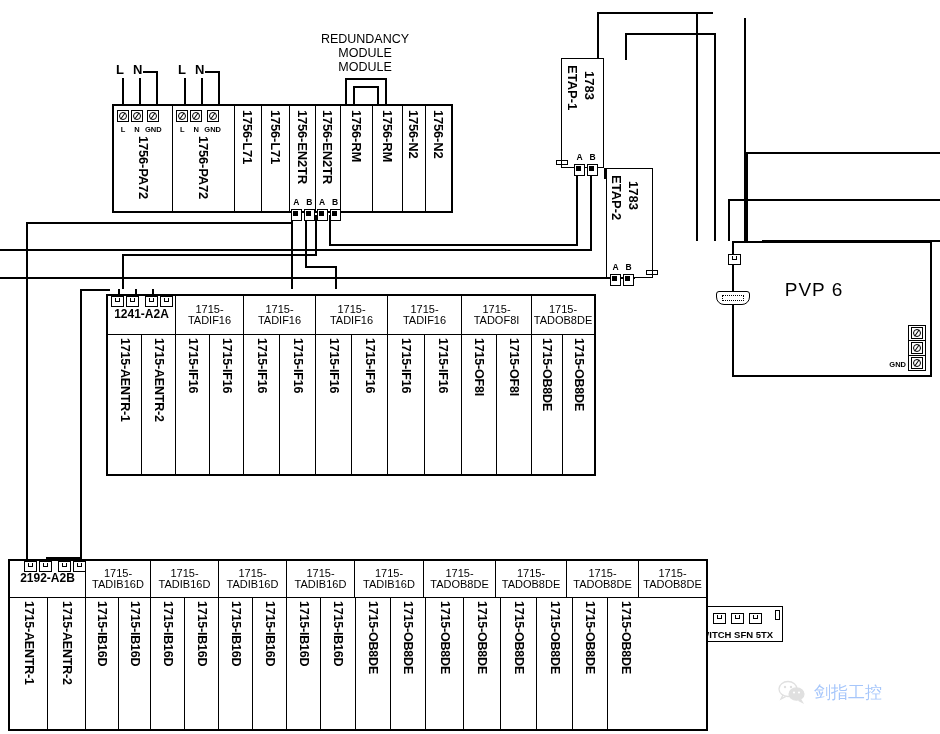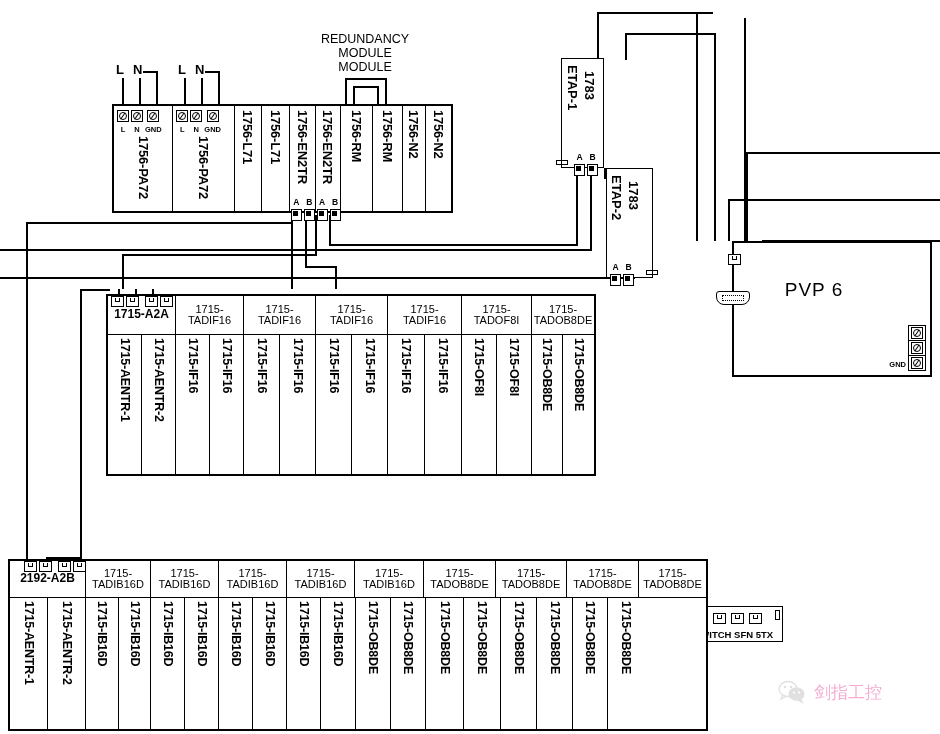--- a/index.html
+++ b/index.html
@@ -62,21 +62,21 @@
   .dsub{width:34px;height:14px;border:1.5px solid #000;box-sizing:border-box;
         border-radius:3px 3px 8px 8px;position:relative;background:#fff;}
   .dsub:after{content:"";position:absolute;left:5px;right:5px;top:3px;height:6px;
               border:1px dotted #000;box-sizing:border-box;}
 
   .switchbox{border:1.5px solid #000;background:#fff;position:relative;}
   .etapbox{border:1.5px solid #000;background:#fff;position:relative;}
 
   
   .wm{position:absolute;display:flex;align-items:center;gap:8px;opacity:.45;}
-  .wm-text{font-size:17px;color:#ec4899;font-family:"DejaVu Sans",sans-serif;}
+  .wm-text{font-size:17px;color:#3b82f6;font-family:"DejaVu Sans",sans-serif;}
 </style>
 </head>
 <body>
 
 <div id="canvas">
 
   <div class="wire" style="left:291px;top:215px;width:2px;height:74px;"></div>
 
   <div class="wire" style="left:305px;top:215px;width:2px;height:52px;"></div>
   <div class="wire" style="left:305px;top:266px;width:32px;height:2px;"></div>
@@ -276,21 +276,21 @@
       <span class="rj45"></span>
       <span class="rj45"></span>
     </div>
     <div class="abs" style="left:0;bottom:1px;width:100%;text-align:center;font-size:9.5px;font-weight:bold;">FL SWITCH SFN 5TX</div>
     <div class="abs" style="right:2px;top:3px;width:5px;height:10px;border:1px solid #000;box-sizing:border-box;"></div>
   </div>
 
   <div class="abs rack" style="left:106px;top:294px;width:490px;height:182px;flex-direction:column;">
     <div class="hdrrow" style="height:38px;">
       <div class="hdrcell" style="width:68px;">
-        <div class="hlabel">1715-A2A</div>
+        <div class="hlabel">1241-A2A</div>
       </div>
       <div class="hdrcell" style="width:68px;">
         <div>1715-</div>
         <div>TADIF16</div>
       </div>
       <div class="hdrcell" style="width:72px;">
         <div>1715-</div>
         <div>TADIF16</div>
       </div>
       <div class="hdrcell" style="width:72px;">

